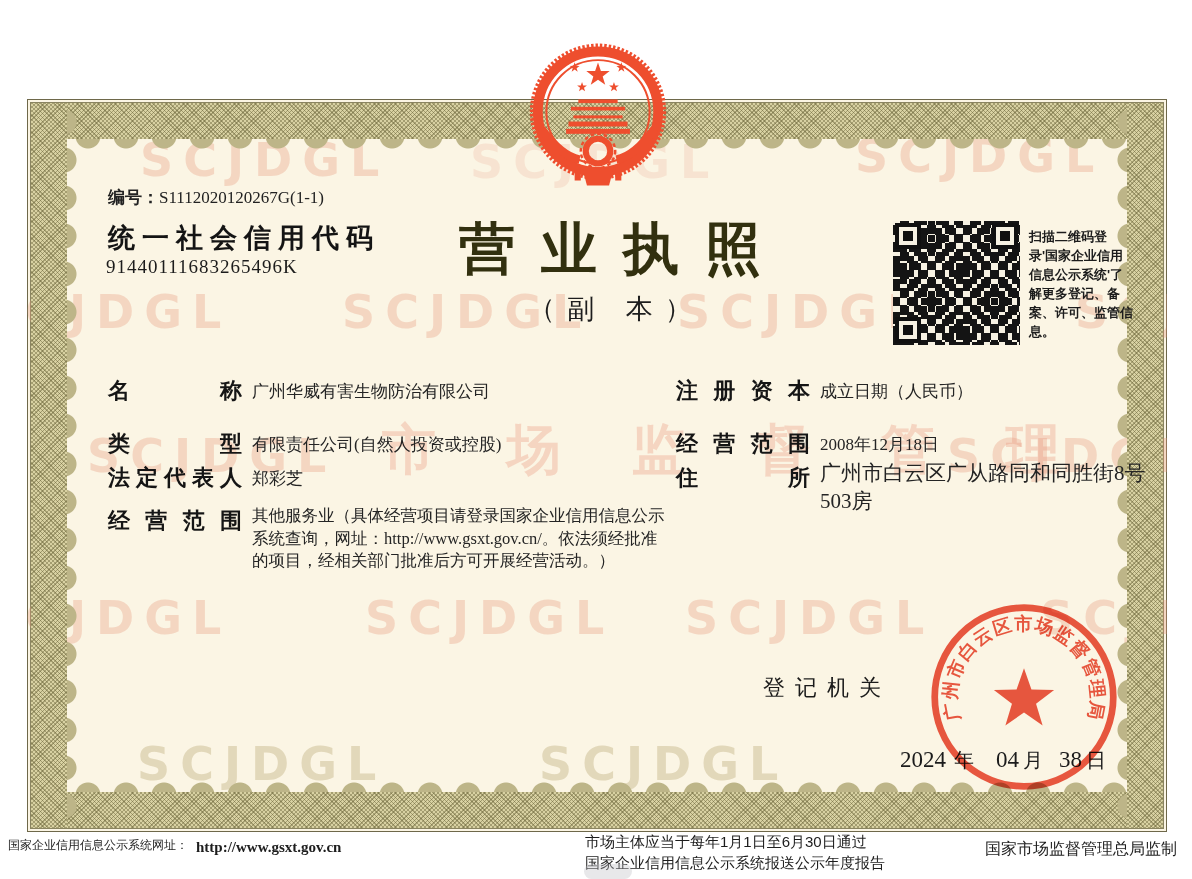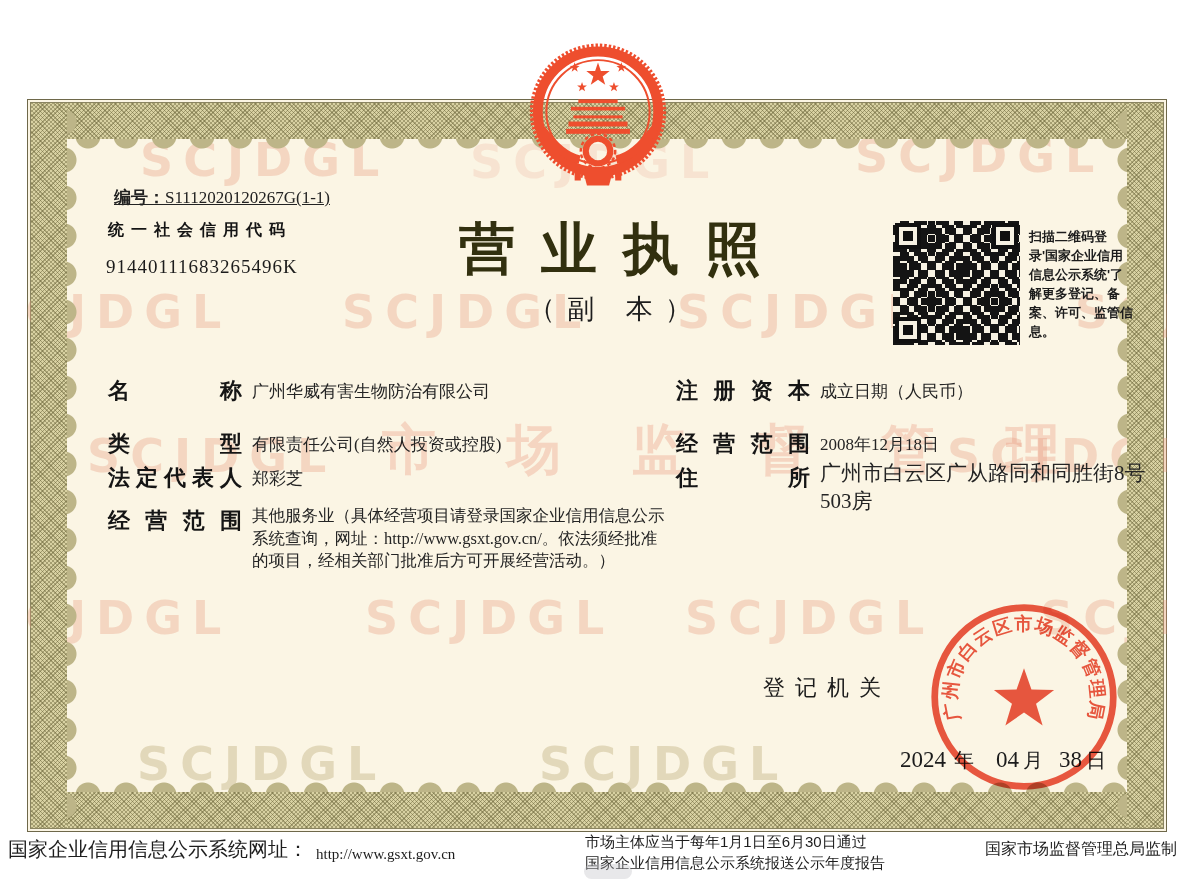--- a/index.html
+++ b/index.html
@@ -37,23 +37,23 @@
   
   .wm{position:absolute;z-index:1;font-weight:bold;font-size:46px;letter-spacing:10px;
       white-space:nowrap;color:rgba(231,148,120,.32);font-family:"DejaVu Sans",sans-serif;}
   .wm.tan{color:rgba(190,172,122,.40);}
   .wm.faint{color:rgba(231,148,120,.18);}
   .wm.cn{font-size:54px;letter-spacing:26px;color:rgba(231,140,112,.30);}
 
   .txt{position:absolute;z-index:10;color:#222;}
   .serif{font-family:"Liberation Serif","DejaVu Serif",serif;}
 
-  .serial{left:87px;top:87px;font-size:17px;text-decoration:underline;}
+  .serial{left:81px;top:87px;font-size:17px;}
   .serial .lbl{font-weight:bold;font-family:"Liberation Sans",sans-serif;}
-  .credit-label{left:81px;top:121px;font-size:16px;font-weight:bold;letter-spacing:7px;color:#141414;}
+  .credit-label{left:81px;top:121px;font-size:27px;font-weight:bold;letter-spacing:7px;color:#141414;}
   .credit-code{left:79px;top:157px;font-size:19px;letter-spacing:1px;color:#1c1c1c;}
 
   .title{left:353px;top:113px;width:460px;text-align:center;font-size:56px;font-weight:bold;
          letter-spacing:26px;padding-left:26px;color:#32300f;box-sizing:border-box;}
   .subtitle{left:353px;top:192px;width:460px;text-align:center;font-size:27px;
             letter-spacing:12px;padding-left:12px;color:#1d1d1d;box-sizing:border-box;}
 
   
   .qr{left:866px;top:122px;width:127px;height:124px;z-index:10;position:absolute;
       background:
@@ -78,22 +78,22 @@
   .seal{position:absolute;left:901px;top:502px;width:192px;height:192px;z-index:50;
         mix-blend-mode:multiply;}
 
   .date{left:873px;top:648px;z-index:10;display:flex;align-items:baseline;color:#1b1b1b;
         font-family:"Liberation Serif","DejaVu Serif",serif;}
   .date .num{font-size:23px;text-align:center;} .date .unit{font-size:20px;font-family:"Liberation Sans",sans-serif;}
   .date .g8{margin-left:8px;} .date .g22{margin-left:22px;} .date .g16{margin-left:16px;} .date .g4{margin-left:4px;}
 
   
   .footer-left{position:absolute;left:8px;top:836px;display:flex;align-items:baseline;color:#1d1d1d;}
-  .footer-left .lbl{font-size:20px;}
-  .footer-left .url{font-size:15px;font-weight:normal;margin-left:8px;position:relative;top:3px;
+  .footer-left .lbl{font-size:12px;}
+  .footer-left .url{font-size:15px;font-weight:bold;margin-left:8px;position:relative;top:3px;
                     font-family:"Liberation Serif","DejaVu Serif",serif;}
   .footer-center{position:absolute;left:585px;top:831px;font-size:15px;line-height:21px;color:#1d1d1d;}
   .footer-right{position:absolute;left:985px;top:839px;font-size:16px;color:#1d1d1d;}
 
   .emblem{position:absolute;left:524px;top:38px;z-index:20;}
   .artifact{position:absolute;left:584px;top:864px;width:48px;height:15px;border-radius:8px;
             background:rgba(190,190,195,.35);}
 </style>
 </head>
 <body>

